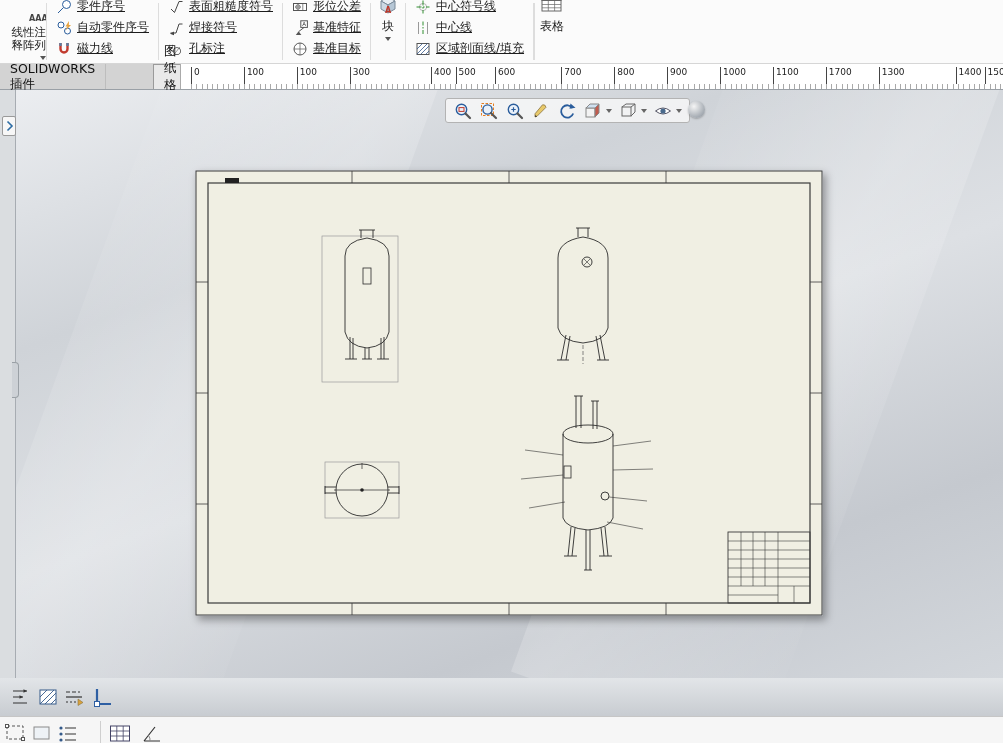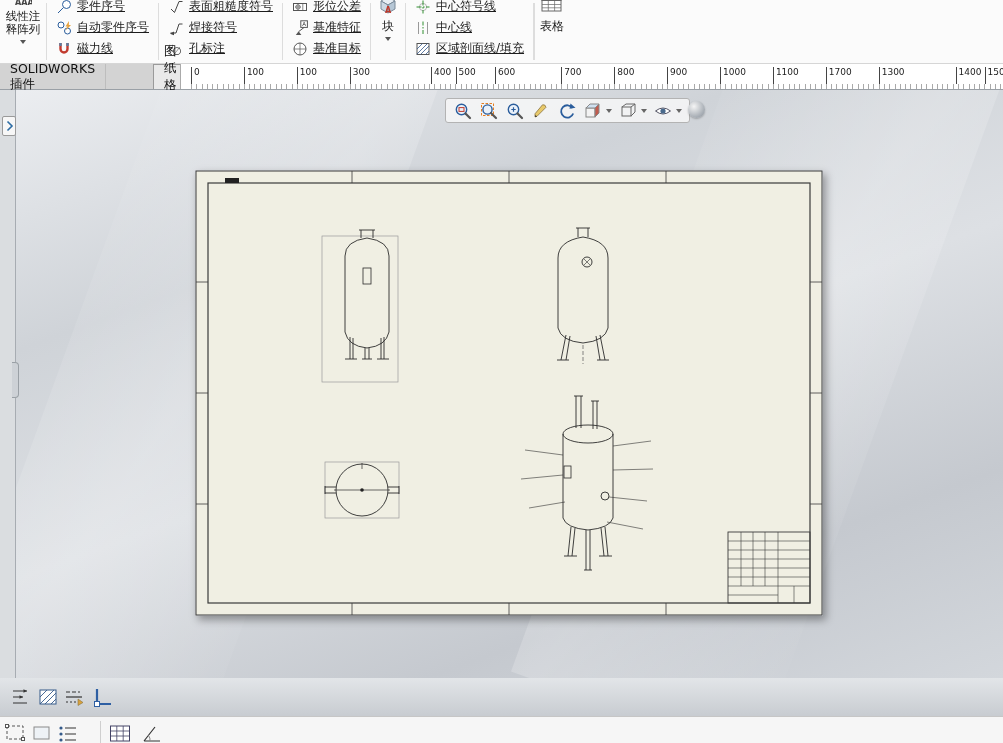--- a/index.html
+++ b/index.html
@@ -2,21 +2,21 @@
 <html><head>
 <meta charset="utf-8">
 <style>
   *{margin:0;padding:0;box-sizing:border-box;}
   html,body{width:1003px;height:743px;overflow:hidden;}
   body{font-family:"DejaVu Sans","Liberation Sans",sans-serif;font-size:12px;color:#1c1c1c;background:#e8eaec;}
   .app{position:relative;width:1003px;height:743px;background:#fff;}
 
   
   .ribbon{position:absolute;top:0;left:0;right:0;height:64px;background:#fbfbfb;border-bottom:1px solid #d6d6d6;display:flex;overflow:hidden;align-items:stretch;}
-  .lefttool{width:46px;display:flex;flex-direction:column;align-items:center;padding-top:0;cursor:pointer;}
+  .lefttool{width:46px;display:flex;flex-direction:column;align-items:flex-end;padding-top:16px;cursor:pointer;}
   .lefttool .icon16{margin-top:-6px;}
   .vlabel{font-size:11.5px;line-height:13px;color:#222;white-space:nowrap;}
   .rsep{width:1px;background:#ddd;margin:3px 0;}
   .rgroup{display:flex;flex-direction:column;padding:0 5px;text-decoration:underline;}
   .ritem{display:flex;align-items:center;gap:4px;height:21px;padding:0 4px;white-space:nowrap;cursor:pointer;}
   .ritem:first-child{margin-top:-4px;}
   .ritem.disabled{opacity:.45;}
   .icon16{width:17px;height:16px;display:inline-flex;flex:none;}
   .icon24{width:24px;height:22px;display:inline-flex;flex:none;}
   .rlabel{font-size:12px;}

